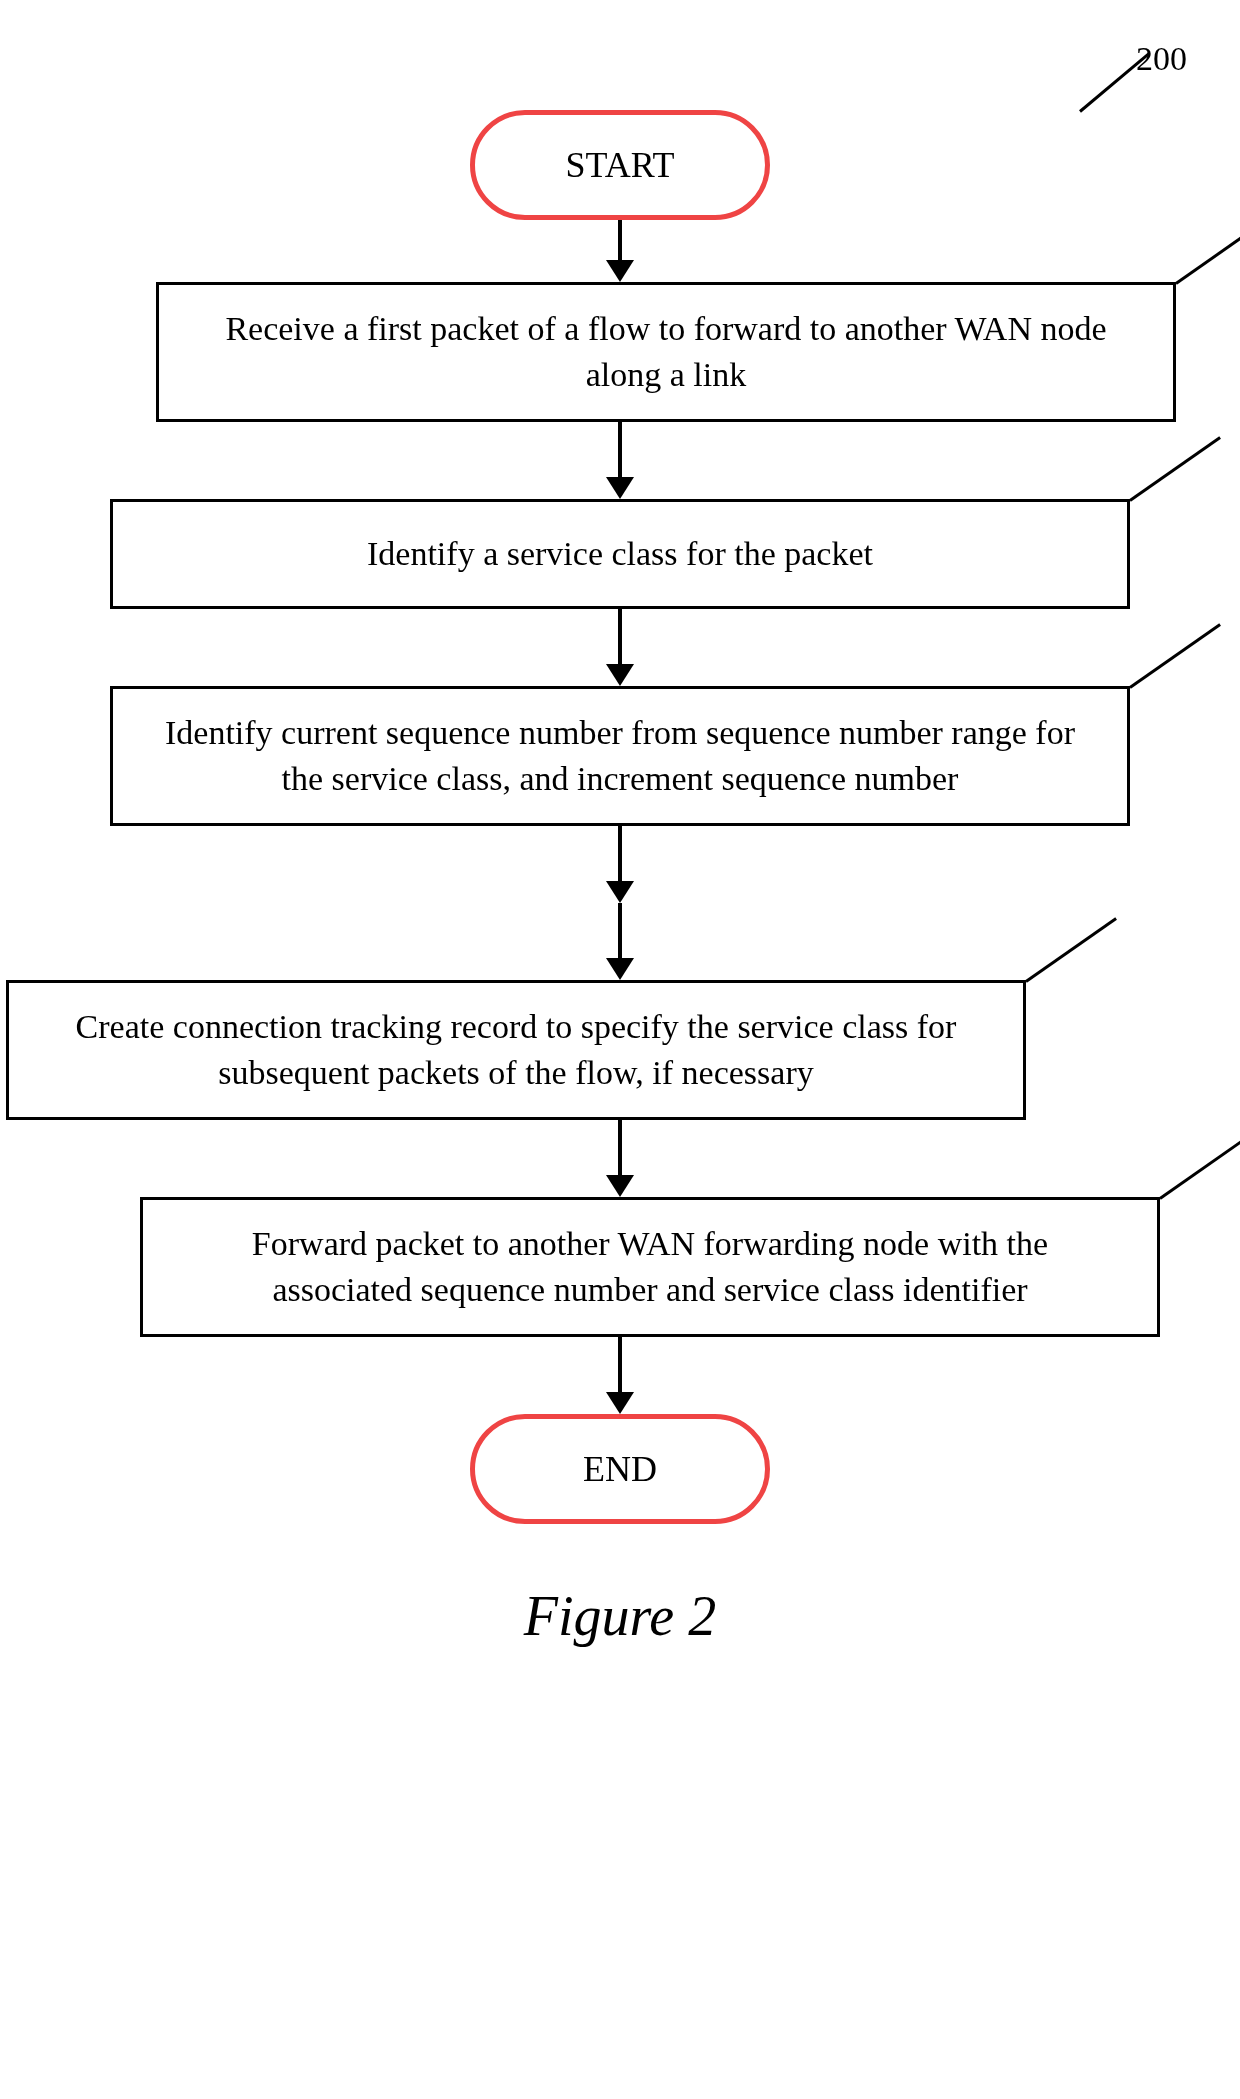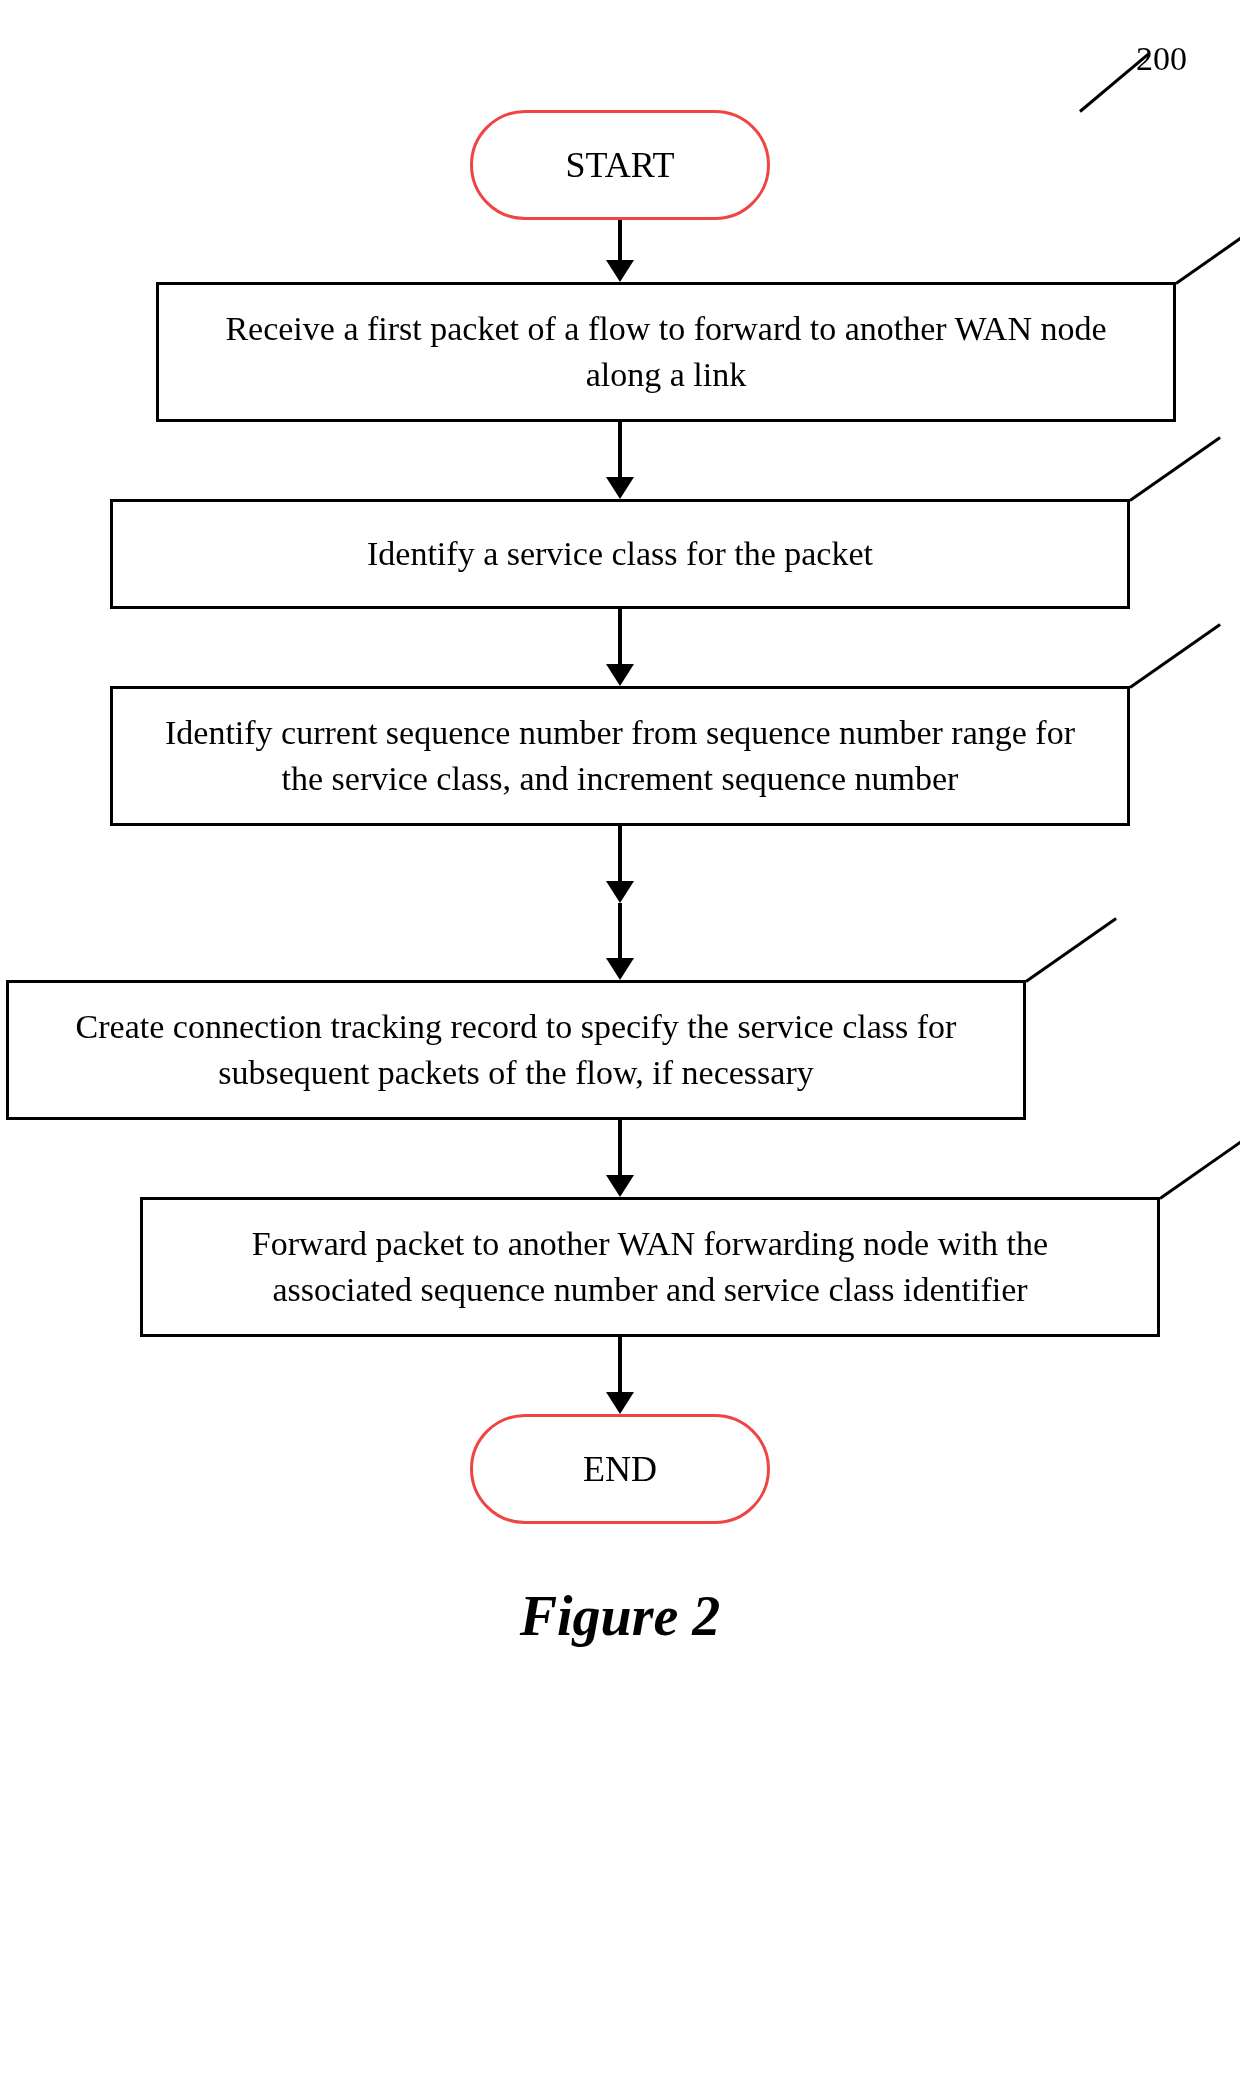--- a/index.html
+++ b/index.html
@@ -14,21 +14,21 @@
       width: 1240px;
       margin: 0 auto;
     }
     .col {
       display: flex;
       flex-direction: column;
       align-items: center;
       width: 100%;
     }
     .terminal {
-      border: 3px solid #ef4444;
+      border: 5px solid #ef4444;
       border-radius: 60px;
       width: 300px;
       height: 110px;
       display: flex;
       align-items: center;
       justify-content: center;
       font-size: 36px;
       background: #fff;
     }
     .step {
@@ -68,21 +68,21 @@
     .lead {
       position: absolute;
       height: 3px;
       background: #000;
       transform-origin: left center;
     }
     .figcap {
       text-align: right;
       font-size: 56px;
       font-style: italic;
-      font-weight: bold;
+      font-weight: normal;
       margin-top: 60px;
     }
   </style>
 </head>
 <body>
 
 <div class="canvas">
 
   <div class="ref-label" style="right:53px; top:0;">200</div>
   <div class="lead" style="left:1080px; top:70px; width:90px; transform:rotate(-40deg);"></div>

